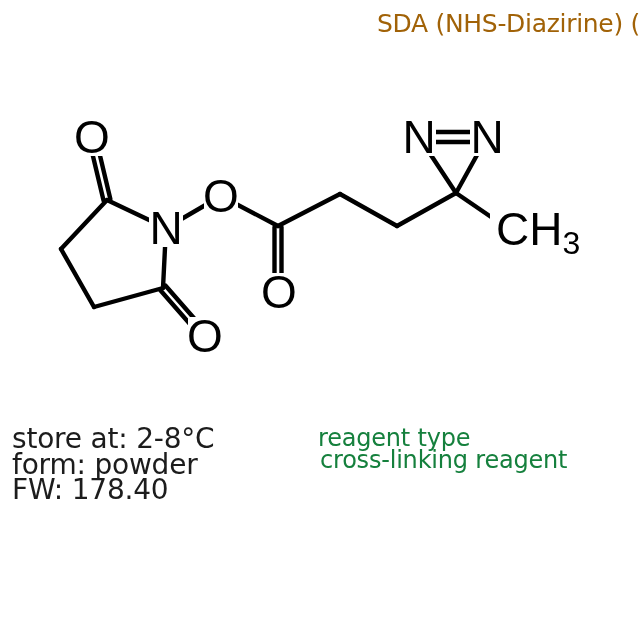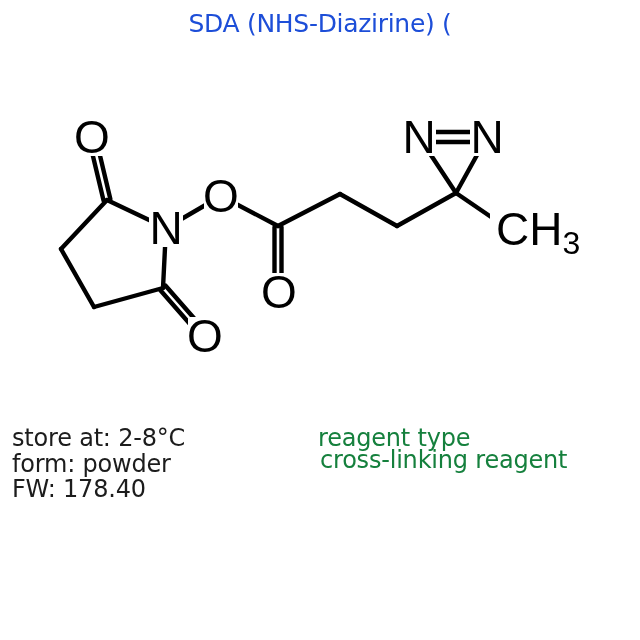--- a/index.html
+++ b/index.html
@@ -15,39 +15,39 @@
     position: relative;
     width: 640px;
     height: 640px;
     background: #ffffff;
   }
   .title {
     position: absolute;
     top: 11px;
     left: 0;
     width: 640px;
-    text-align: center;
+    text-align: right;
     font-size: 25px;
     line-height: 26px;
-    color: #1d4ed8;
+    color: #a16207;
     letter-spacing: -0.3px;
   }
   svg.structure {
     position: absolute;
     top: 0;
     left: 0;
   }
   svg.structure text {
     font-family: "Liberation Sans", "DejaVu Sans", sans-serif;
   }
   .props {
     position: absolute;
     left: 12px;
     top: 426px;
-    font-size: 24px;
+    font-size: 28px;
     line-height: 25.5px;
     color: #1c1c1c;
     letter-spacing: -0.2px;
   }
   .reagent {
     position: absolute;
     left: 318px;
     top: 427px;
     font-size: 24px;
     line-height: 22px;

